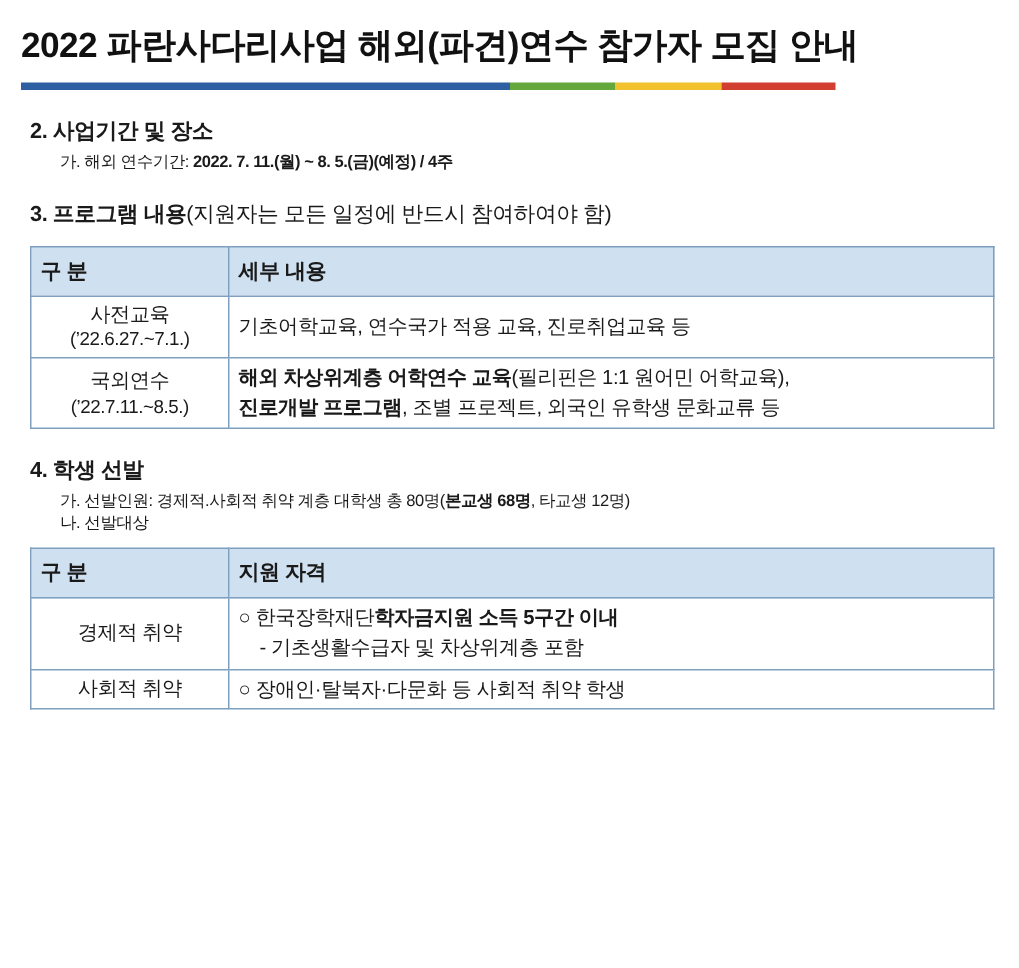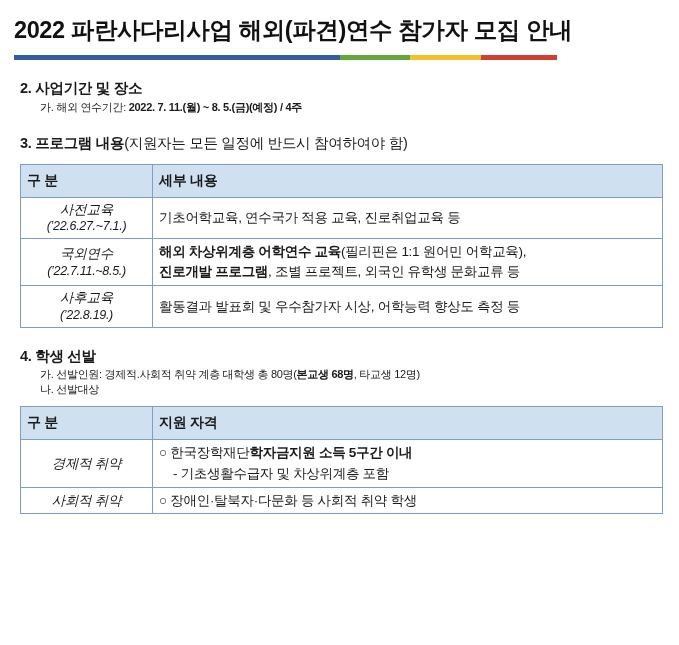--- a/index.html
+++ b/index.html
@@ -84,21 +84,20 @@
   table.doc-table thead th {
     background: #cfe0f0;
     text-align: left;
     font-weight: bold;
     font-size: 14px;
     height: 26px;
   }
   .cell-center {
     text-align: center;
     line-height: 1.32;
-    font-style: italic;
   }
   .cell-body {
     text-align: left;
     line-height: 1.45;
     margin-top: 28px;
   }
   .small-date { font-size: 12.5px; }
   .two-line { line-height: 1.5; }
 
   .col-gubun { width: 132px; }
@@ -166,29 +165,20 @@
         </td>
         <td class="cell-body two-line">
           <span class="bullet-line">
             <span class="b">해외 차상위계층 어학연수 교육</span><span class="n">(필리핀은 1:1 원어민 어학교육),</span>
           </span>
           <span class="bullet-line">
             <span class="b">진로개발 프로그램</span><span class="n">, 조별 프로젝트, 외국인 유학생 문화교류 등</span>
           </span>
         </td>
       </tr>
-      <tr>
-        <td class="cell-center">
-          <span class="bullet-line">사후교육</span>
-          <span class="bullet-line small-date">(’22.8.19.)</span>
-        </td>
-        <td class="cell-body">
-          <span>활동결과 발표회 및 우수참가자 시상, 어학능력 향상도 측정 등</span>
-        </td>
-      </tr>
     </tbody>
   </table>
 
   <div class="sec sec-num">
     <span>4.</span>
     <span>학생 선발</span>
   </div>
   <div class="sub">
     <span>가.</span>
     <span class="label">선발인원:</span>

